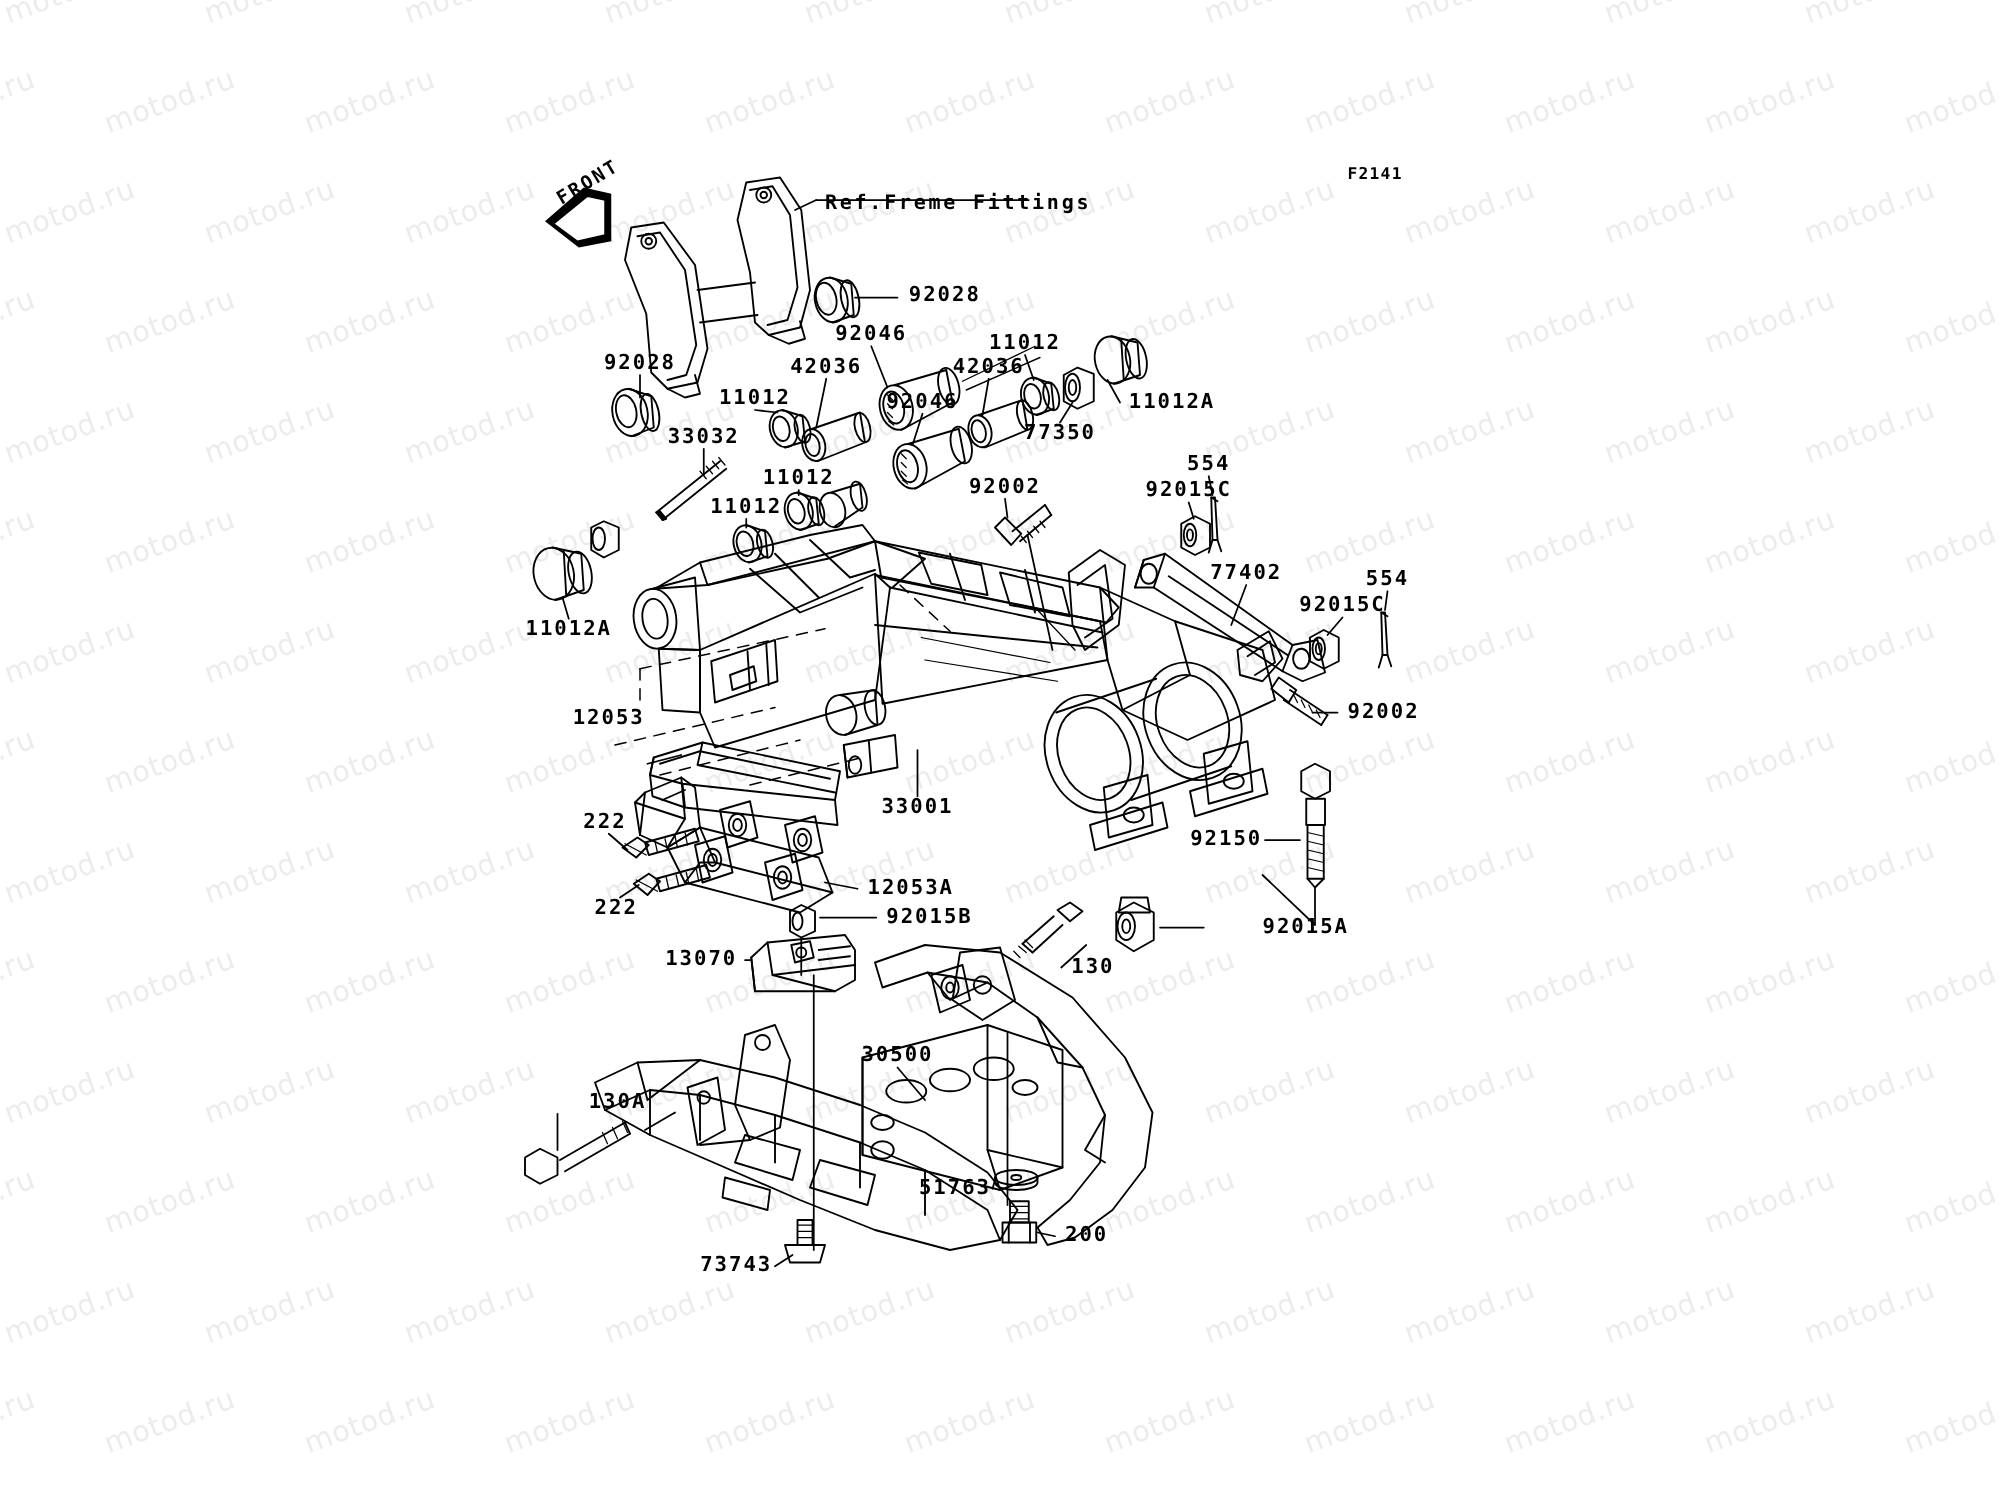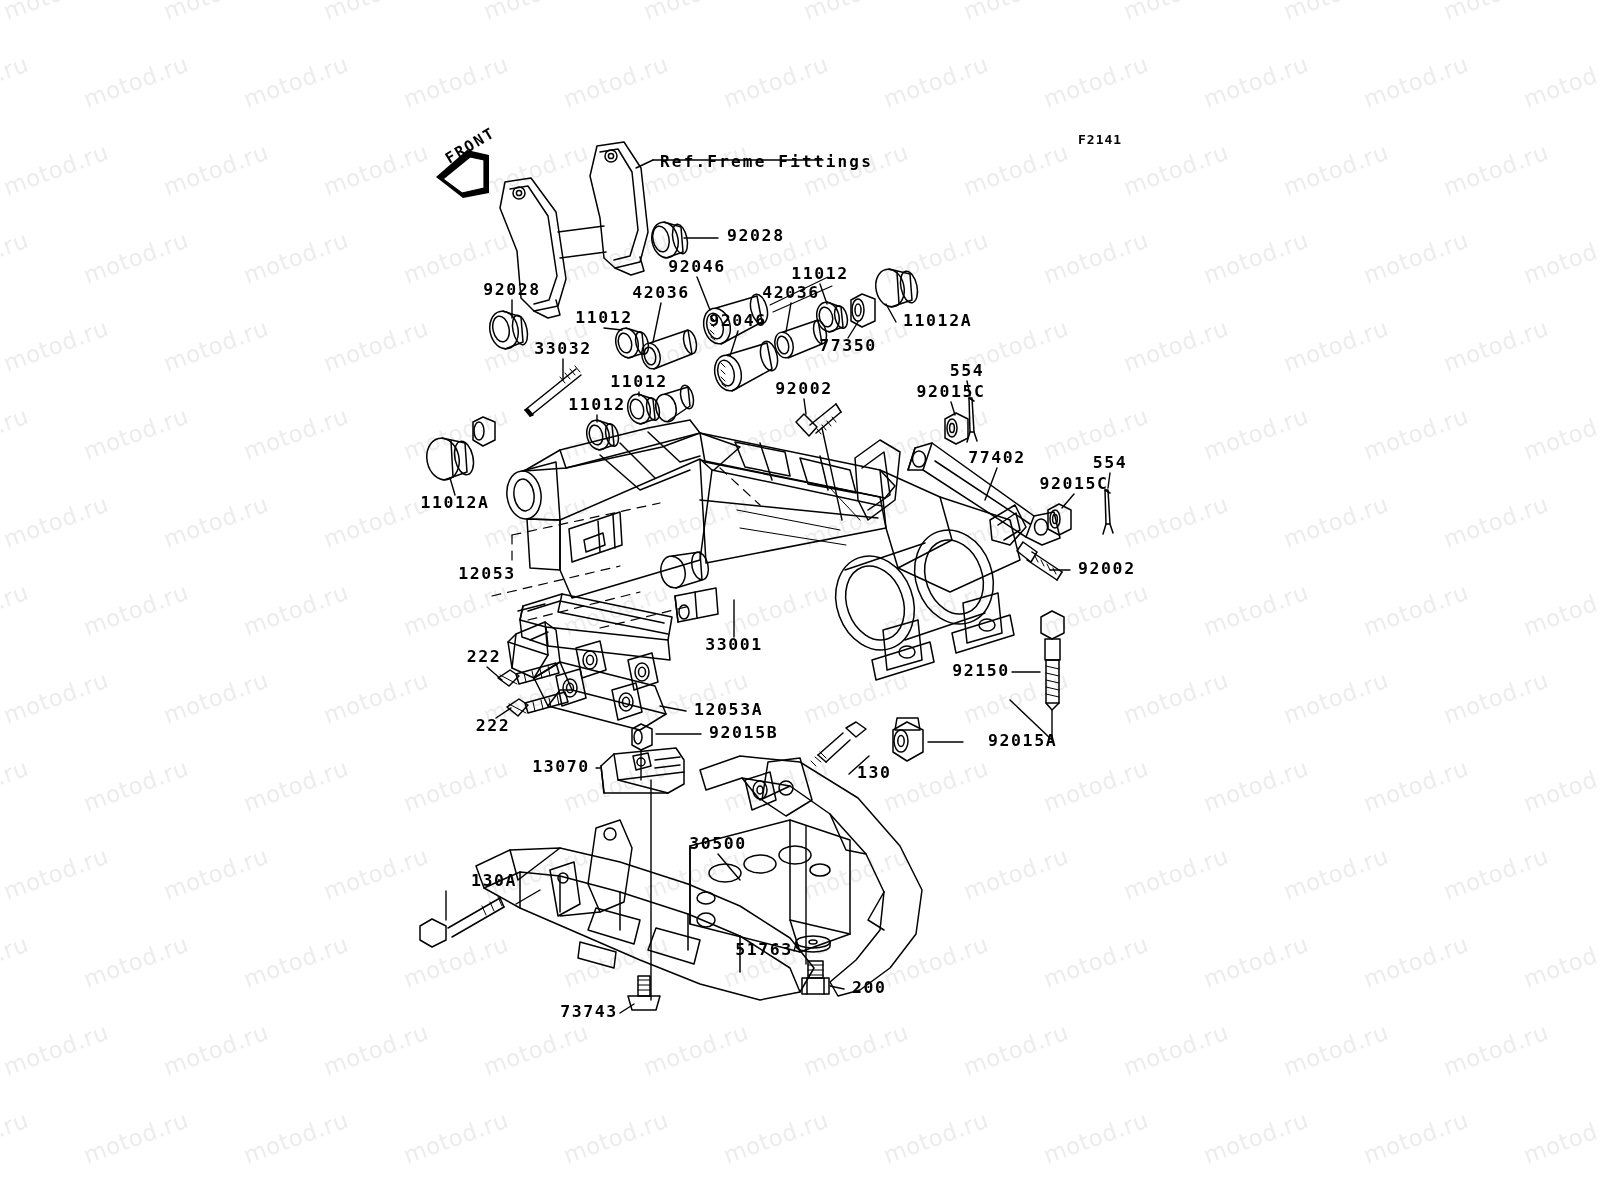--- a/index.html
+++ b/index.html
@@ -670,21 +670,21 @@
       <div class="lbl ctr" style="left: 1074px; top: 474px;">92015C</div>
       <div class="lbl ctr" style="left: 455px; top: 493px;">11012A</div>
       <div class="lbl" style="left: 1078px; top: 559px;">92002</div>
       <div class="lbl ctr" style="left: 487px; top: 564px;">12053</div>
       <div class="lbl ctr" style="left: 734px; top: 635px;">33001</div>
       <div class="lbl ctr" style="left: 981px; top: 661px;">92150</div>
       <div class="lbl ctr" style="left: 484px; top: 647px;">222</div>
       <div class="lbl" style="left: 694px; top: 700px;">12053A</div>
       <div class="lbl ctr" style="left: 493px; top: 716px;">222</div>
       <div class="lbl" style="left: 709px; top: 723px;">92015B</div>
-      <div class="lbl" style="left: 988px; top: 731px;">92015A</div>
+      <div class="lbl" style="left: 1010px; top: 731px;">92015A</div>
       <div class="lbl" style="left: 857px; top: 763px;">130</div>
       <div class="lbl ctr" style="left: 561px; top: 757px;">13070</div>
       <div class="lbl ctr" style="left: 718px; top: 834px;">30500</div>
       <div class="lbl ctr" style="left: 446px; top: 871px; margin-left: 48px;">130A</div>
       <div class="lbl ctr" style="left: 764px; top: 940px;">51763</div>
       <div class="lbl" style="left: 852px; top: 978px;">200</div>
       <div class="lbl ctr" style="left: 589px; top: 1002px;">73743</div>
     </div>
 
   <div class="code" style="left:1078px;top:132px;">F2141</div>

